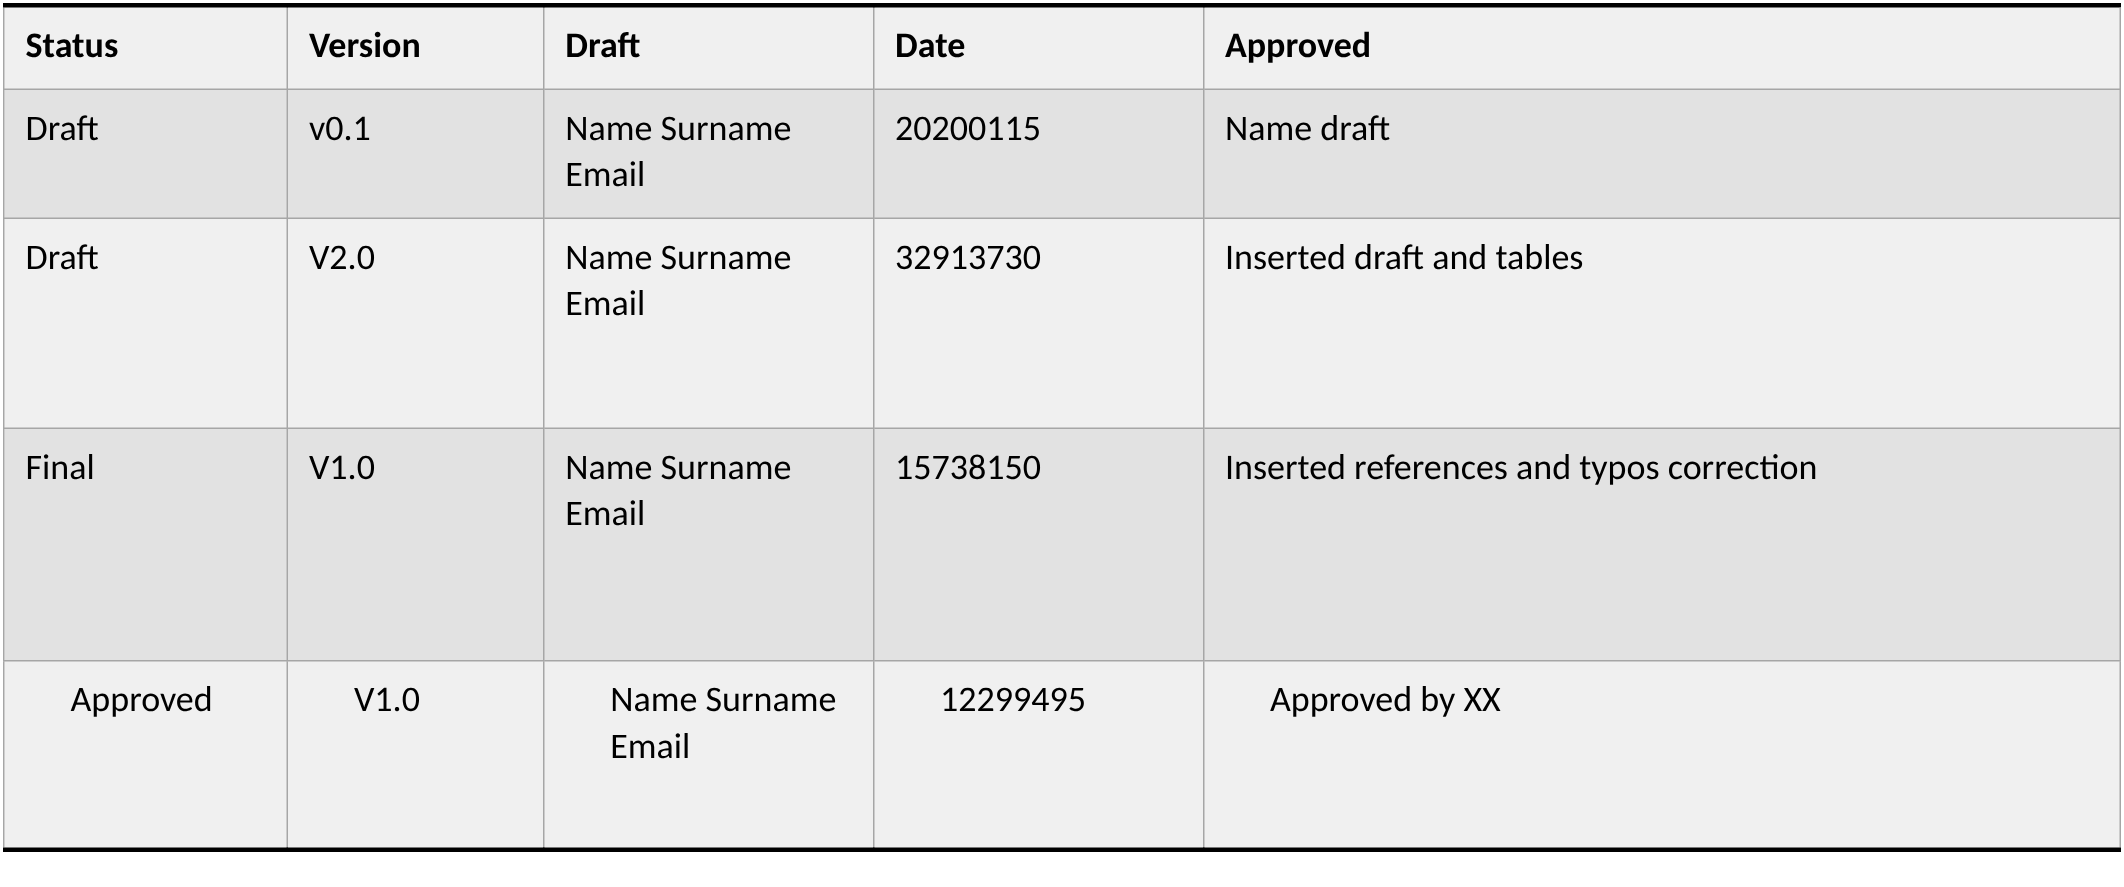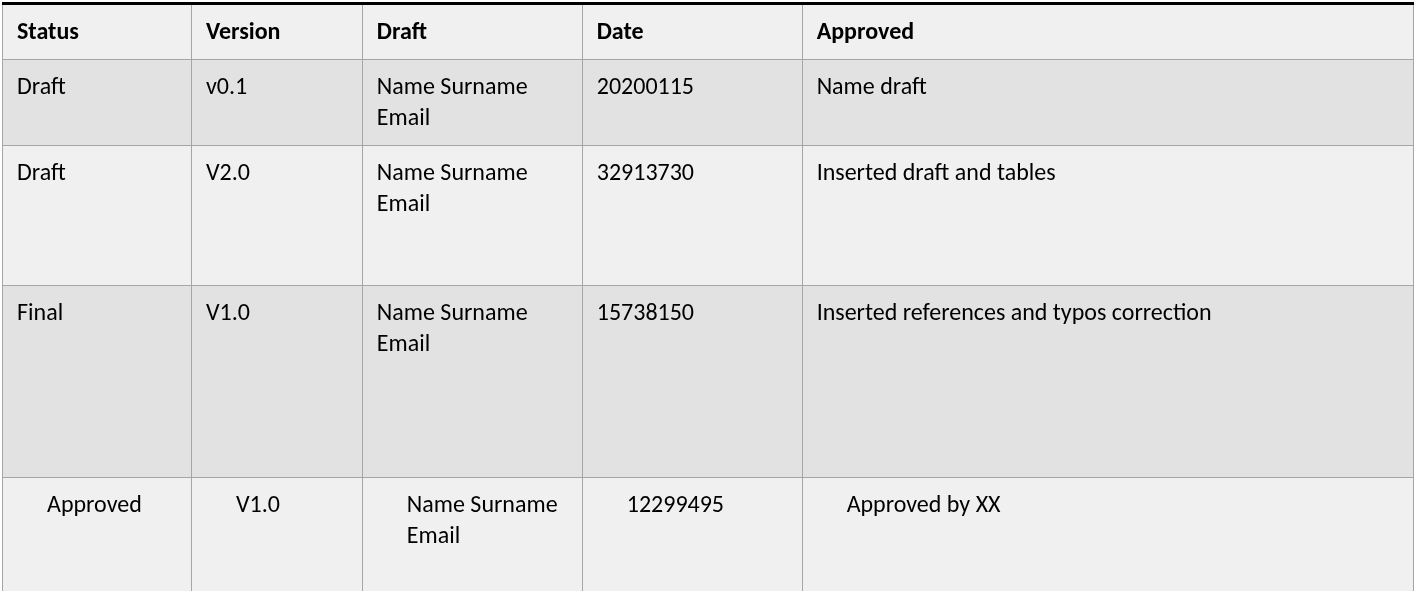--- a/index.html
+++ b/index.html
@@ -37,21 +37,21 @@
     tbody tr:nth-child(even) td {
       background: #f0f0f0;
     }
     col.c-status  { width: 189px; }
     col.c-version { width: 171px; }
     col.c-author  { width: 220px; }
     col.c-date    { width: 220px; }
     col.c-changes { width: 612px; }
     tbody tr.r0 td { height: 86px; }
     tbody tr.r1 td { height: 140px; }
-    tbody tr.r2 td { height: 192px; }
+    tbody tr.r2 td { height: 155px; }
     tbody tr.r3 td { height: 126px; padding-left: 44px; }
   </style>
 </head>
 <body>
 
 <table>
   <colgroup>
     <col class="c-status">
     <col class="c-version">
     <col class="c-author">

